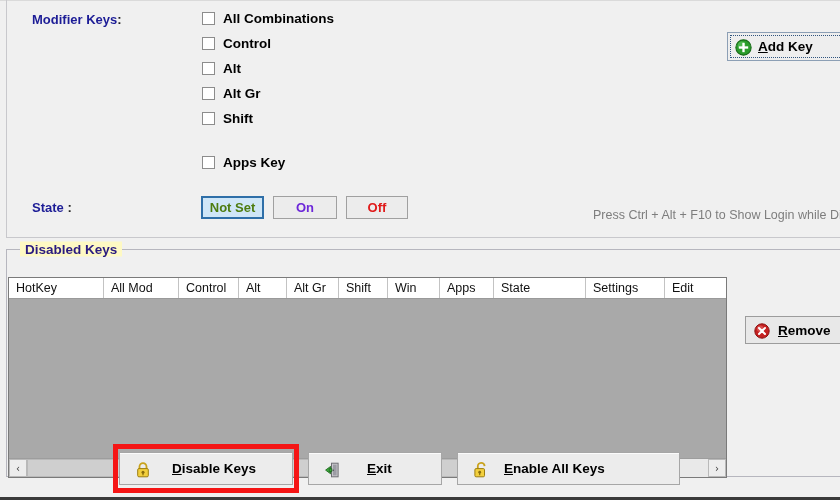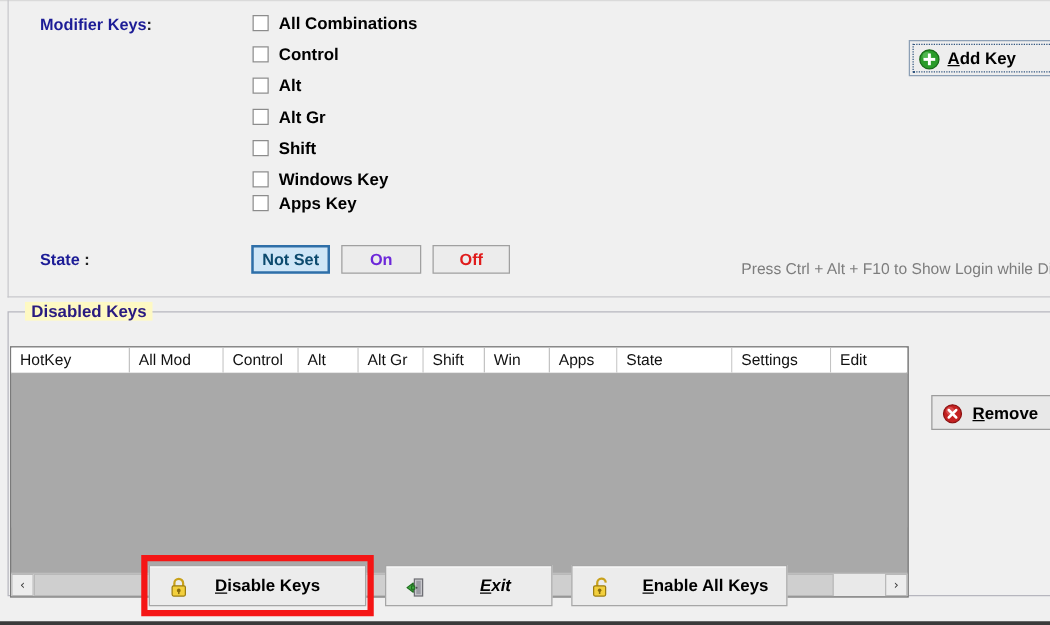--- a/index.html
+++ b/index.html
@@ -79,21 +79,21 @@
     display: flex;
     align-items: center;
     justify-content: center;
     background: #ececec;
     border: 1px solid #a0a0a0;
     color: #000;
   }
   .state-btn.selected {
     background: #cfe6f7;
     border: 2px solid #2f6fa8;
-    color: #0c4a6e;
+    color: #4d7c0f;
     text-align: right;
   }
   .state-on { color: #6d28d9; }
   .state-off { color: #e01b1b; }
 
   
   .hint-text {
     position: absolute;
     font-size: 12.5px;
     color: #7d7d7d;
@@ -318,24 +318,20 @@
     <span class="cb-box"></span>
     <span class="cb-label">Alt</span>
   </div>
   <div class="cb-row" style="top:87px;">
     <span class="cb-box"></span>
     <span class="cb-label">Alt Gr</span>
   </div>
   <div class="cb-row" style="top:112px;">
     <span class="cb-box"></span>
     <span class="cb-label">Shift</span>
-  </div>
-  <div class="cb-row" style="top:137px;">
-    <span class="cb-box"></span>
-    <span class="cb-label">Windows Key</span>
   </div>
   <div class="cb-row" style="top:156px;">
     <span class="cb-box"></span>
     <span class="cb-label">Apps Key</span>
   </div>
 
   <div class="field-label" style="left:32px; top:200px;">
     <span>State</span> <span class="colon">:</span>
   </div>
 
@@ -409,24 +405,24 @@
   </div>
 
   <div class="bottom-btn" style="left:308px; top:452px; width:134px;">
     <svg class="bottom-icon" viewBox="0 0 18 18">
       <rect x="8.5" y="2.2" width="6.6" height="13.6" fill="#c8c8cc" stroke="#6e6e74" stroke-width="1"></rect>
       <rect x="10" y="3.6" width="3.6" height="10.8" fill="#9c9ca4"></rect>
       <circle cx="10.2" cy="9.2" r="0.8" fill="#4a4a50"></circle>
       <path d="M7.6 5.4 L2.6 9.1 L7.6 12.8 Z" fill="#3ea83e" stroke="#1f6b1f" stroke-width="0.9" stroke-linejoin="round"></path>
       <rect x="6.2" y="7.8" width="2.6" height="2.6" fill="#3ea83e" stroke="#1f6b1f" stroke-width="0.8"></rect>
     </svg>
-    <span class="btn-label" style="margin-left:75px;font-style:italic;"><span class="accel">E</span><span>xit</span></span>
-  </div>
-
-  <div class="bottom-btn" style="left:457px; top:452px; width:173px;padding-left:10px;">
+    <span class="btn-label" style="margin-left:58px;"><span class="accel">E</span><span>xit</span></span>
+  </div>
+
+  <div class="bottom-btn" style="left:457px; top:452px; width:223px;">
     <svg class="bottom-icon" viewBox="0 0 18 18">
       <path d="M5.8 8 V5.4 a3.4 3.4 0 0 1 6.8 -0.3" fill="none" stroke="#c9a21c" stroke-width="1.8"></path>
       <rect x="2.9" y="7.6" width="9.6" height="8.2" rx="1.2" fill="#f2cf3d" stroke="#9c7d10" stroke-width="1"></rect>
       <circle cx="7.7" cy="11.2" r="1.4" fill="#8a6d0d"></circle>
       <rect x="7.1" y="11.2" width="1.2" height="3" fill="#8a6d0d"></rect>
     </svg>
     <span class="btn-label" style="margin-left:46px;"><span class="accel">E</span><span>nable All Keys</span></span>
   </div>
 
   <div class="red-highlight"></div>

